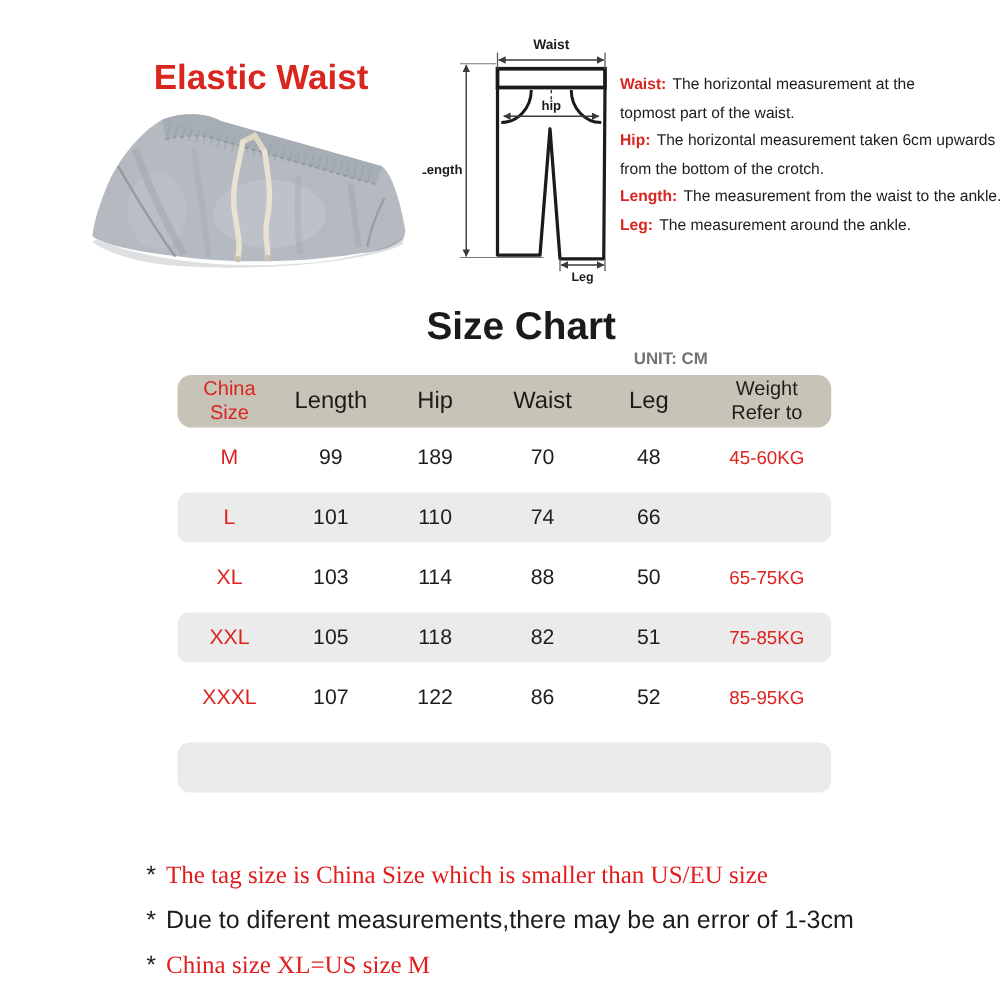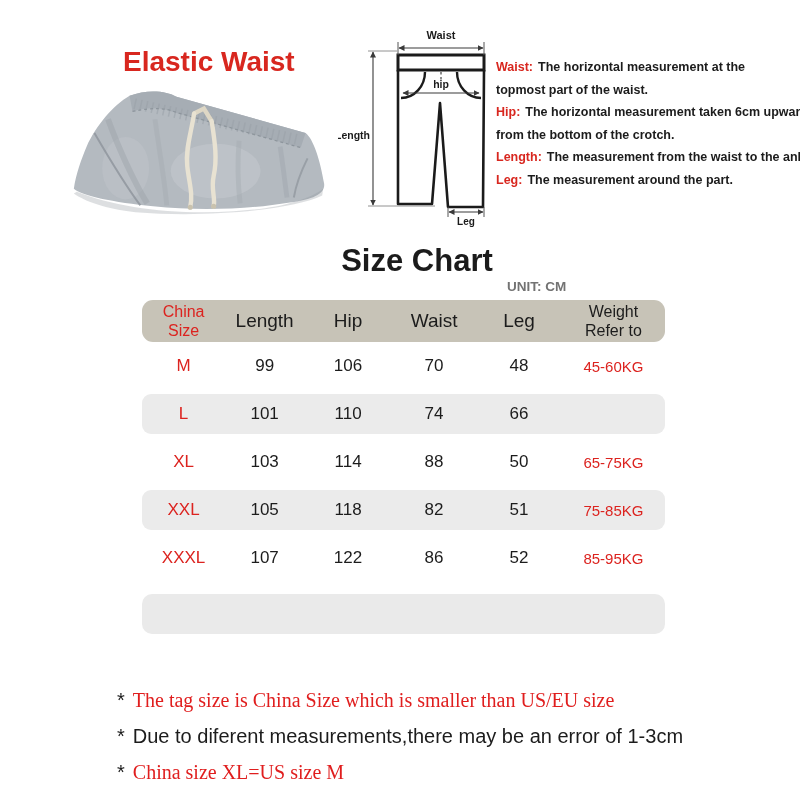--- a/index.html
+++ b/index.html
@@ -6,21 +6,21 @@
   body{width:800px;height:800px;background:#fff;font-family:"Liberation Sans",sans-serif;color:#1c1c1c;}
   .canvas{position:relative;width:800px;height:800px;background:#fff;overflow:hidden;}
 
   
   .elastic-waist{position:absolute;left:123px;top:46px;font-size:28px;font-weight:bold;color:#d8271f;}
   .photo-svg{position:absolute;left:53px;top:88px;width:292px;height:132px;}
   .diagram-svg{position:absolute;left:338px;top:26px;width:165px;height:212px;}
   .defs-block{position:absolute;left:496px;top:56px;width:300px;font-size:12.5px;line-height:22.5px;}
   .def-line{white-space:nowrap;}
   .def-label{color:#d8271f;font-weight:bold;margin-right:5px;}
-  .def-text{color:#1c1c1c;font-weight:700;}
+  .def-text{color:#1c1c1c;font-weight:400;}
 
   
   .chart-title{position:absolute;left:17px;top:243px;width:800px;text-align:center;font-size:31px;font-weight:bold;color:#1b1b1b;}
   .unit-label{position:absolute;left:507px;top:279px;font-size:13.5px;font-weight:bold;color:#737373;}
 
   
   .size-table{position:absolute;left:142px;top:300px;width:523px;}
   .trow{display:flex;width:100%;}
   .thead{height:42px;background:#c7c3b7;border-radius:11px;}
   .drow{height:48px;}
@@ -107,21 +107,21 @@
     <line x1="111" y1="186" x2="145" y2="186" stroke="#3a3a3a" stroke-width="1.1" marker-start="url(#ah)" marker-end="url(#ah)"></line>
     <text x="128" y="199" text-anchor="middle" font-size="10" class="dg-label">Leg</text>
   </svg>
 
   <div class="defs-block">
     <div class="def-line"><span class="def-label">Waist:</span><span class="def-text">The horizontal measurement at the</span></div>
     <div class="def-line"><span class="def-text">topmost part of the waist.</span></div>
     <div class="def-line"><span class="def-label">Hip:</span><span class="def-text">The horizontal measurement taken 6cm upwards</span></div>
     <div class="def-line"><span class="def-text">from the bottom of the crotch.</span></div>
     <div class="def-line"><span class="def-label">Length:</span><span class="def-text">The measurement from the waist to the ankle.</span></div>
-    <div class="def-line"><span class="def-label">Leg:</span><span class="def-text">The measurement around the part.</span></div>
+    <div class="def-line"><span class="def-label">Leg:</span><span class="def-text">The measurement around the ankle.</span></div>
   </div>
 
   <div class="chart-title">Size Chart</div>
   <div class="unit-label">UNIT: CM</div>
 
   <div class="size-table">
     <div class="trow thead">
       <div class="cell c0 hsmall red-text">
           <span class="china-span">China Size</span>
         </div>
@@ -130,21 +130,21 @@
       <div class="cell c3 hmain">Waist</div>
       <div class="cell c4 hmain">Leg</div>
       <div class="cell c5 hsmall">
           <span class="weight-span">Weight Refer to</span>
         </div>
     </div>
 
     <div class="trow drow">
       <div class="cell c0 size-val">M</div>
       <div class="cell c1 num">99</div>
-      <div class="cell c2 num">106</div>
+      <div class="cell c2 num">189</div>
       <div class="cell c3 num">70</div>
       <div class="cell c4 num">48</div>
       <div class="cell c5 weight-val">45-60KG</div>
     </div>
 
     <div class="trow drow alt">
       <div class="cell c0 size-val">L</div>
       <div class="cell c1 num">101</div>
       <div class="cell c2 num">110</div>
       <div class="cell c3 num">74</div>

